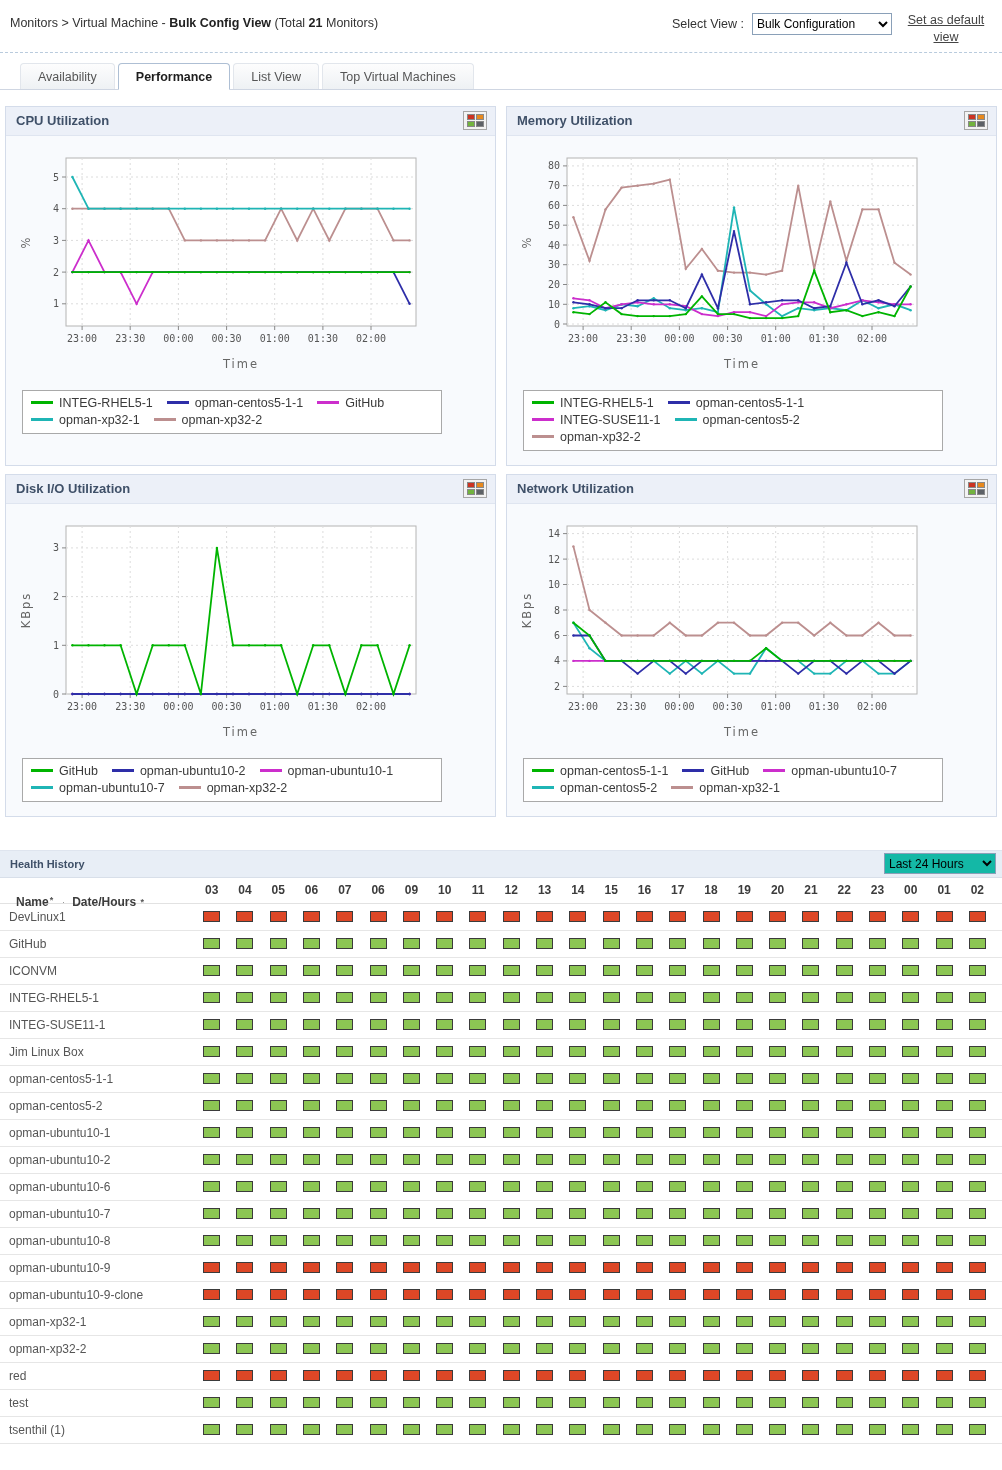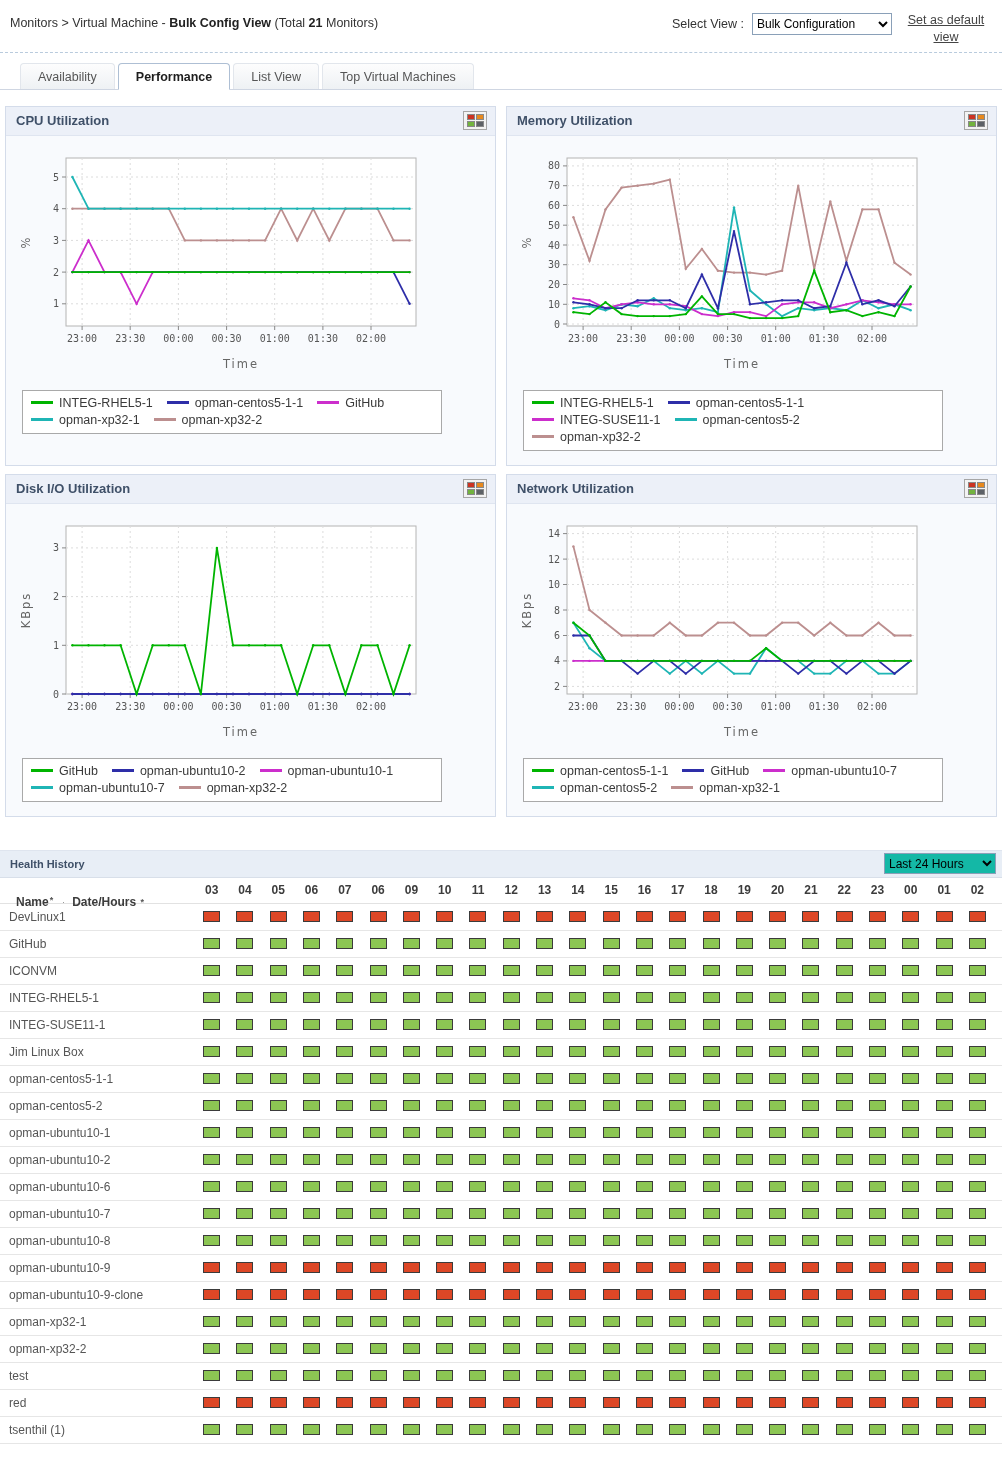--- a/index.html
+++ b/index.html
@@ -2136,170 +2136,170 @@
           </div>
           <div class="hcol">
             <span class="cell clear"></span>
           </div>
           <div class="hcol">
             <span class="cell clear"></span>
           </div>
         </div>
       </div>
       <div class="hrow">
-        <div class="hname">test</div>
+        <div class="hname">red</div>
         <div class="hcells">
           <div class="hcol">
-            <span class="cell clear"></span>
-          </div>
-          <div class="hcol">
-            <span class="cell clear"></span>
-          </div>
-          <div class="hcol">
-            <span class="cell clear"></span>
-          </div>
-          <div class="hcol">
-            <span class="cell clear"></span>
-          </div>
-          <div class="hcol">
-            <span class="cell clear"></span>
-          </div>
-          <div class="hcol">
-            <span class="cell clear"></span>
-          </div>
-          <div class="hcol">
-            <span class="cell clear"></span>
-          </div>
-          <div class="hcol">
-            <span class="cell clear"></span>
-          </div>
-          <div class="hcol">
-            <span class="cell clear"></span>
-          </div>
-          <div class="hcol">
-            <span class="cell clear"></span>
-          </div>
-          <div class="hcol">
-            <span class="cell clear"></span>
-          </div>
-          <div class="hcol">
-            <span class="cell clear"></span>
-          </div>
-          <div class="hcol">
-            <span class="cell clear"></span>
-          </div>
-          <div class="hcol">
-            <span class="cell clear"></span>
-          </div>
-          <div class="hcol">
-            <span class="cell clear"></span>
-          </div>
-          <div class="hcol">
-            <span class="cell clear"></span>
-          </div>
-          <div class="hcol">
-            <span class="cell clear"></span>
-          </div>
-          <div class="hcol">
-            <span class="cell clear"></span>
-          </div>
-          <div class="hcol">
-            <span class="cell clear"></span>
-          </div>
-          <div class="hcol">
-            <span class="cell clear"></span>
-          </div>
-          <div class="hcol">
-            <span class="cell clear"></span>
-          </div>
-          <div class="hcol">
-            <span class="cell clear"></span>
-          </div>
-          <div class="hcol">
-            <span class="cell clear"></span>
-          </div>
-          <div class="hcol">
-            <span class="cell clear"></span>
+            <span class="cell critical"></span>
+          </div>
+          <div class="hcol">
+            <span class="cell critical"></span>
+          </div>
+          <div class="hcol">
+            <span class="cell critical"></span>
+          </div>
+          <div class="hcol">
+            <span class="cell critical"></span>
+          </div>
+          <div class="hcol">
+            <span class="cell critical"></span>
+          </div>
+          <div class="hcol">
+            <span class="cell critical"></span>
+          </div>
+          <div class="hcol">
+            <span class="cell critical"></span>
+          </div>
+          <div class="hcol">
+            <span class="cell critical"></span>
+          </div>
+          <div class="hcol">
+            <span class="cell critical"></span>
+          </div>
+          <div class="hcol">
+            <span class="cell critical"></span>
+          </div>
+          <div class="hcol">
+            <span class="cell critical"></span>
+          </div>
+          <div class="hcol">
+            <span class="cell critical"></span>
+          </div>
+          <div class="hcol">
+            <span class="cell critical"></span>
+          </div>
+          <div class="hcol">
+            <span class="cell critical"></span>
+          </div>
+          <div class="hcol">
+            <span class="cell critical"></span>
+          </div>
+          <div class="hcol">
+            <span class="cell critical"></span>
+          </div>
+          <div class="hcol">
+            <span class="cell critical"></span>
+          </div>
+          <div class="hcol">
+            <span class="cell critical"></span>
+          </div>
+          <div class="hcol">
+            <span class="cell critical"></span>
+          </div>
+          <div class="hcol">
+            <span class="cell critical"></span>
+          </div>
+          <div class="hcol">
+            <span class="cell critical"></span>
+          </div>
+          <div class="hcol">
+            <span class="cell critical"></span>
+          </div>
+          <div class="hcol">
+            <span class="cell critical"></span>
+          </div>
+          <div class="hcol">
+            <span class="cell critical"></span>
           </div>
         </div>
       </div>
       <div class="hrow">
-        <div class="hname">red</div>
+        <div class="hname">test</div>
         <div class="hcells">
           <div class="hcol">
-            <span class="cell critical"></span>
-          </div>
-          <div class="hcol">
-            <span class="cell critical"></span>
-          </div>
-          <div class="hcol">
-            <span class="cell critical"></span>
-          </div>
-          <div class="hcol">
-            <span class="cell critical"></span>
-          </div>
-          <div class="hcol">
-            <span class="cell critical"></span>
-          </div>
-          <div class="hcol">
-            <span class="cell critical"></span>
-          </div>
-          <div class="hcol">
-            <span class="cell critical"></span>
-          </div>
-          <div class="hcol">
-            <span class="cell critical"></span>
-          </div>
-          <div class="hcol">
-            <span class="cell critical"></span>
-          </div>
-          <div class="hcol">
-            <span class="cell critical"></span>
-          </div>
-          <div class="hcol">
-            <span class="cell critical"></span>
-          </div>
-          <div class="hcol">
-            <span class="cell critical"></span>
-          </div>
-          <div class="hcol">
-            <span class="cell critical"></span>
-          </div>
-          <div class="hcol">
-            <span class="cell critical"></span>
-          </div>
-          <div class="hcol">
-            <span class="cell critical"></span>
-          </div>
-          <div class="hcol">
-            <span class="cell critical"></span>
-          </div>
-          <div class="hcol">
-            <span class="cell critical"></span>
-          </div>
-          <div class="hcol">
-            <span class="cell critical"></span>
-          </div>
-          <div class="hcol">
-            <span class="cell critical"></span>
-          </div>
-          <div class="hcol">
-            <span class="cell critical"></span>
-          </div>
-          <div class="hcol">
-            <span class="cell critical"></span>
-          </div>
-          <div class="hcol">
-            <span class="cell critical"></span>
-          </div>
-          <div class="hcol">
-            <span class="cell critical"></span>
-          </div>
-          <div class="hcol">
-            <span class="cell critical"></span>
+            <span class="cell clear"></span>
+          </div>
+          <div class="hcol">
+            <span class="cell clear"></span>
+          </div>
+          <div class="hcol">
+            <span class="cell clear"></span>
+          </div>
+          <div class="hcol">
+            <span class="cell clear"></span>
+          </div>
+          <div class="hcol">
+            <span class="cell clear"></span>
+          </div>
+          <div class="hcol">
+            <span class="cell clear"></span>
+          </div>
+          <div class="hcol">
+            <span class="cell clear"></span>
+          </div>
+          <div class="hcol">
+            <span class="cell clear"></span>
+          </div>
+          <div class="hcol">
+            <span class="cell clear"></span>
+          </div>
+          <div class="hcol">
+            <span class="cell clear"></span>
+          </div>
+          <div class="hcol">
+            <span class="cell clear"></span>
+          </div>
+          <div class="hcol">
+            <span class="cell clear"></span>
+          </div>
+          <div class="hcol">
+            <span class="cell clear"></span>
+          </div>
+          <div class="hcol">
+            <span class="cell clear"></span>
+          </div>
+          <div class="hcol">
+            <span class="cell clear"></span>
+          </div>
+          <div class="hcol">
+            <span class="cell clear"></span>
+          </div>
+          <div class="hcol">
+            <span class="cell clear"></span>
+          </div>
+          <div class="hcol">
+            <span class="cell clear"></span>
+          </div>
+          <div class="hcol">
+            <span class="cell clear"></span>
+          </div>
+          <div class="hcol">
+            <span class="cell clear"></span>
+          </div>
+          <div class="hcol">
+            <span class="cell clear"></span>
+          </div>
+          <div class="hcol">
+            <span class="cell clear"></span>
+          </div>
+          <div class="hcol">
+            <span class="cell clear"></span>
+          </div>
+          <div class="hcol">
+            <span class="cell clear"></span>
           </div>
         </div>
       </div>
       <div class="hrow">
         <div class="hname">tsenthil (1)</div>
         <div class="hcells">
           <div class="hcol">
             <span class="cell clear"></span>
           </div>
           <div class="hcol">

